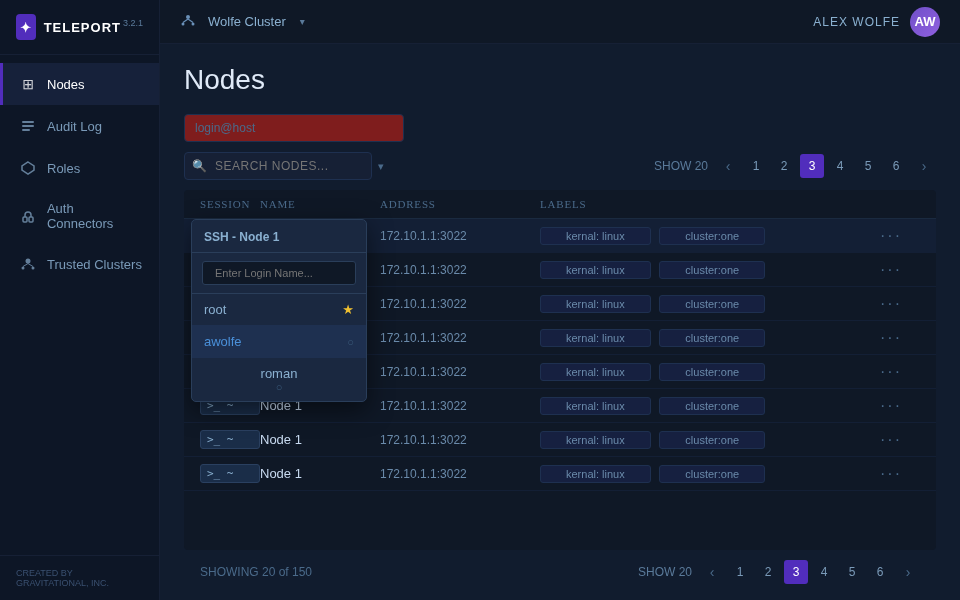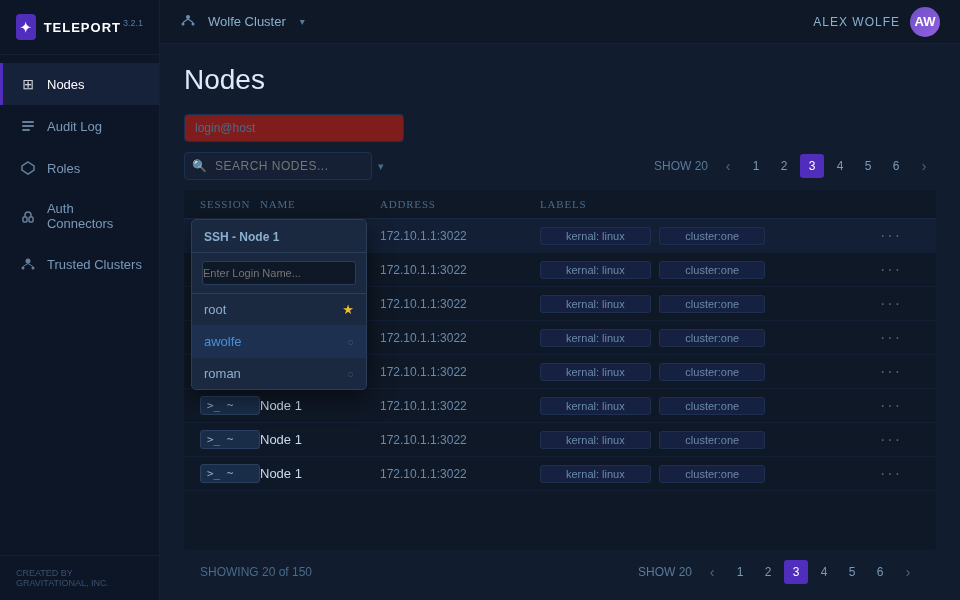--- a/index.html
+++ b/index.html
@@ -343,21 +343,21 @@
     .dropdown-item {
       display: flex;
       align-items: center;
       justify-content: space-between;
       padding: 8px 12px;
       font-size: 13px;
       color: #8ab0d0;
       cursor: pointer;
       border-bottom: 1px solid #1e3050;
     }
-    .dropdown-item:last-child { border-bottom: none; }
+    .dropdown-item:last-child { border-bottom: none; flex-direction: column; }
     .dropdown-item.hovered { background: #1e3050; }
     .star-icon { color: #f0c030; font-size: 13px; }
     .circle-icon { color: #3a5a7a; font-size: 11px; }
 
     
     .bottom-bar {
       display: flex;
       align-items: center;
       justify-content: space-between;
       padding: 10px 16px 0 16px;
@@ -512,21 +512,21 @@
         <span class="address">172.10.1.1:3022</span>
         <span>
           <span class="label-tag">kernal: linux</span>
           <span class="label-tag">cluster:one</span>
         </span>
         <span class="more-btn">···</span>
 
         <div class="dropdown-popup">
           <div class="dropdown-header">SSH - Node 1</div>
           <div class="dropdown-search">
-            <input type="text" style="width: 100%; background: rgb(15, 24, 38); border: 1px solid rgb(42, 62, 90); border-radius: 3px; color: rgb(106, 138, 170); padding: 5px 0; font-size: 11px; outline: none;" placeholder="Enter Login Name...">
+            <input type="text" style="width: 100%; background: rgb(15, 24, 38); border: 1px solid rgb(42, 62, 90); border-radius: 3px; color: rgb(106, 138, 170); padding: 5px 12px; font-size: 11px; outline: none;" placeholder="Enter Login Name...">
           </div>
           <div class="dropdown-item">
             <span>root</span>
             <span class="star-icon">★</span>
           </div>
           <div class="dropdown-item hovered" style="color:#4a90d9;">
             <span>awolfe</span>
             <span class="circle-icon">○</span>
           </div>
           <div class="dropdown-item">

